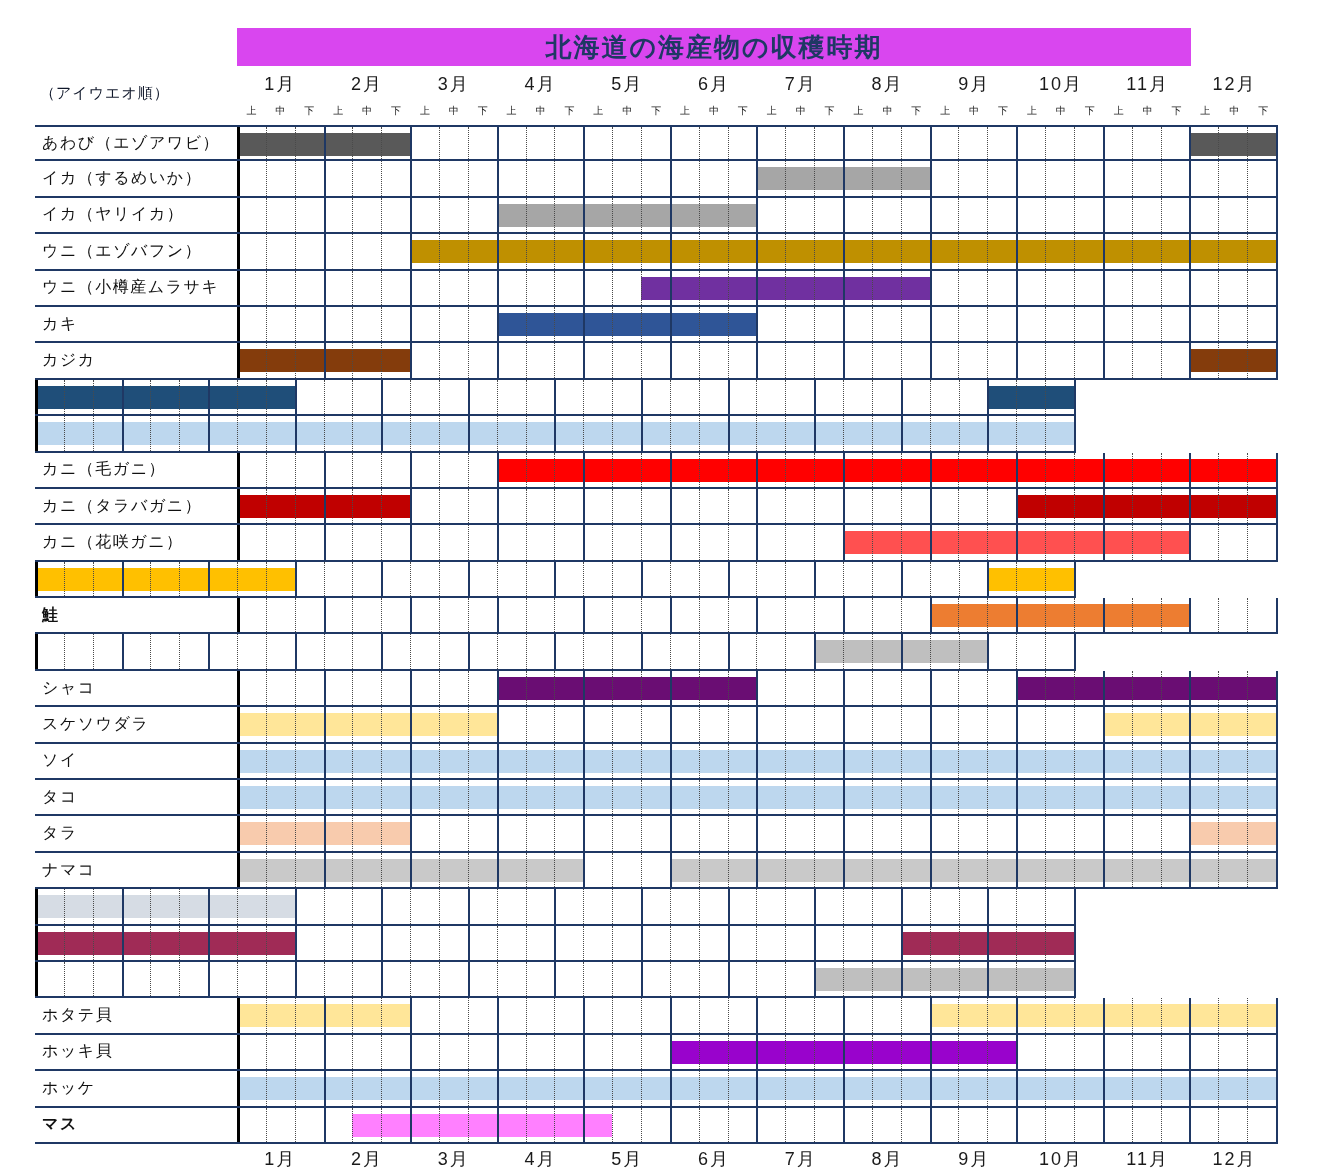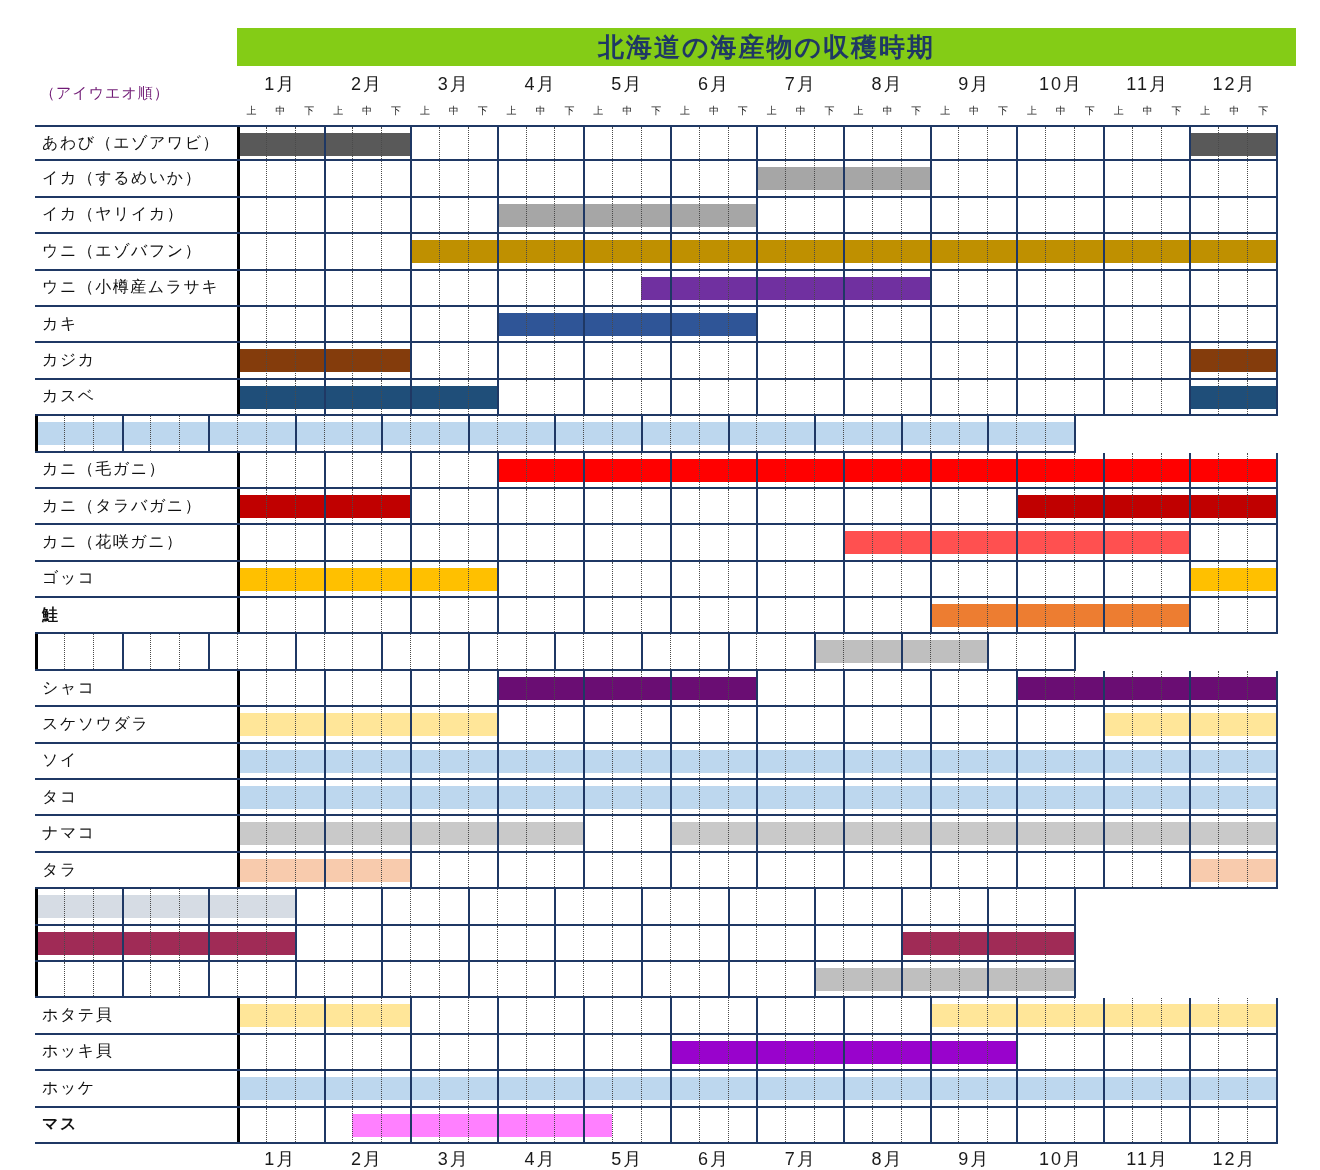--- a/index.html
+++ b/index.html
@@ -1,26 +1,26 @@
 <!DOCTYPE html>
 <html><head>
 <meta charset="utf-8">
 <style>
   * { margin:0; padding:0; box-sizing:border-box; }
   html,body { background:#fff; }
   body { font-family:"Liberation Sans","DejaVu Sans",sans-serif; }
   .page { position:relative; width:1320px; height:1170px; background:#fff; overflow:hidden; }
 
   .title-band {
-    position:absolute; left:237px; top:28px; width:1059px; height:38px;
-    background:#84cc16; display:flex; align-items:center; justify-content:center;
+    position:absolute; left:237px; top:28px; width:954px; height:38px;
+    background:#d946ef; display:flex; align-items:center; justify-content:center;
   }
   .title-text { font-size:26px; font-weight:bold; color:#1f3864; letter-spacing:2px; }
 
-  .aiueo-note { position:absolute; left:40px; top:84px; font-size:15px; color:#701a75; letter-spacing:1px; }
+  .aiueo-note { position:absolute; left:40px; top:84px; font-size:15px; color:#0f172a; letter-spacing:1px; }
 
   .month-header { position:absolute; left:237px; top:70px; width:1041px; height:28px; display:flex; }
   .month-header .mcell { flex:0 0 8.33333%; text-align:center; font-size:18px; color:#1a1a1a; letter-spacing:2px; line-height:28px; }
 
   .period-header { position:absolute; left:237px; top:100px; width:1041px; height:22px; display:flex; }
   .period-header .pcell { flex:0 0 2.77778%; text-align:center; font-size:10px; color:#222; line-height:22px; }
 
   .rows { position:absolute; left:0; top:125px; width:1278px; }
   .row { display:flex; height:36.4px; padding-left:35px; }
   .row-label {
@@ -408,21 +408,20 @@
             <div class="cell month-start"></div>
             <div class="cell"></div>
             <div class="cell"></div>
             <div class="cell month-start"></div>
             <div class="cell"></div>
             <div class="cell"></div>
           </div>
         </div>
       </div>
       <div class="row">
-        <div class="row-label">カスベ</div>
         <div class="row-grid">
           <div class="bar" style="left: 0%; width: 25%; background: rgb(31, 78, 121);"></div>
           <div class="bar" style="left: 91.6667%; width: 8.33333%; background: rgb(31, 78, 121);"></div>
           <div class="gridcells">
             <div class="cell chart-edge"></div>
             <div class="cell"></div>
             <div class="cell"></div>
             <div class="cell month-start"></div>
             <div class="cell"></div>
             <div class="cell"></div>
@@ -629,21 +628,20 @@
             <div class="cell month-start"></div>
             <div class="cell"></div>
             <div class="cell"></div>
             <div class="cell month-start"></div>
             <div class="cell"></div>
             <div class="cell"></div>
           </div>
         </div>
       </div>
       <div class="row">
-        <div class="row-label">ゴッコ</div>
         <div class="row-grid">
           <div class="bar" style="left: 0%; width: 25%; background: rgb(255, 192, 0);"></div>
           <div class="bar" style="left: 91.6667%; width: 8.33333%; background: rgb(255, 192, 0);"></div>
           <div class="gridcells">
             <div class="cell chart-edge"></div>
             <div class="cell"></div>
             <div class="cell"></div>
             <div class="cell month-start"></div>
             <div class="cell"></div>
             <div class="cell"></div>
@@ -939,69 +937,69 @@
             <div class="cell month-start"></div>
             <div class="cell"></div>
             <div class="cell"></div>
             <div class="cell month-start"></div>
             <div class="cell"></div>
             <div class="cell"></div>
           </div>
         </div>
       </div>
       <div class="row">
+        <div class="row-label">タラ</div>
+        <div class="row-grid">
+          <div class="bar" style="left: 0%; width: 16.6667%; background: rgb(248, 203, 173);"></div>
+          <div class="bar" style="left: 91.6667%; width: 8.33333%; background: rgb(248, 203, 173);"></div>
+          <div class="gridcells">
+            <div class="cell chart-edge"></div>
+            <div class="cell"></div>
+            <div class="cell"></div>
+            <div class="cell month-start"></div>
+            <div class="cell"></div>
+            <div class="cell"></div>
+            <div class="cell month-start"></div>
+            <div class="cell"></div>
+            <div class="cell"></div>
+            <div class="cell month-start"></div>
+            <div class="cell"></div>
+            <div class="cell"></div>
+            <div class="cell month-start"></div>
+            <div class="cell"></div>
+            <div class="cell"></div>
+            <div class="cell month-start"></div>
+            <div class="cell"></div>
+            <div class="cell"></div>
+            <div class="cell month-start"></div>
+            <div class="cell"></div>
+            <div class="cell"></div>
+            <div class="cell month-start"></div>
+            <div class="cell"></div>
+            <div class="cell"></div>
+            <div class="cell month-start"></div>
+            <div class="cell"></div>
+            <div class="cell"></div>
+            <div class="cell month-start"></div>
+            <div class="cell"></div>
+            <div class="cell"></div>
+            <div class="cell month-start"></div>
+            <div class="cell"></div>
+            <div class="cell"></div>
+            <div class="cell month-start"></div>
+            <div class="cell"></div>
+            <div class="cell"></div>
+          </div>
+        </div>
+      </div>
+      <div class="row">
         <div class="row-label">ナマコ</div>
         <div class="row-grid">
           <div class="bar" style="left: 0%; width: 33.3333%; background: rgb(201, 201, 201);"></div>
           <div class="bar" style="left: 41.6667%; width: 58.3333%; background: rgb(201, 201, 201);"></div>
-          <div class="gridcells">
-            <div class="cell chart-edge"></div>
-            <div class="cell"></div>
-            <div class="cell"></div>
-            <div class="cell month-start"></div>
-            <div class="cell"></div>
-            <div class="cell"></div>
-            <div class="cell month-start"></div>
-            <div class="cell"></div>
-            <div class="cell"></div>
-            <div class="cell month-start"></div>
-            <div class="cell"></div>
-            <div class="cell"></div>
-            <div class="cell month-start"></div>
-            <div class="cell"></div>
-            <div class="cell"></div>
-            <div class="cell month-start"></div>
-            <div class="cell"></div>
-            <div class="cell"></div>
-            <div class="cell month-start"></div>
-            <div class="cell"></div>
-            <div class="cell"></div>
-            <div class="cell month-start"></div>
-            <div class="cell"></div>
-            <div class="cell"></div>
-            <div class="cell month-start"></div>
-            <div class="cell"></div>
-            <div class="cell"></div>
-            <div class="cell month-start"></div>
-            <div class="cell"></div>
-            <div class="cell"></div>
-            <div class="cell month-start"></div>
-            <div class="cell"></div>
-            <div class="cell"></div>
-            <div class="cell month-start"></div>
-            <div class="cell"></div>
-            <div class="cell"></div>
-          </div>
-        </div>
-      </div>
-      <div class="row">
-        <div class="row-label">タラ</div>
-        <div class="row-grid">
-          <div class="bar" style="left: 0%; width: 16.6667%; background: rgb(248, 203, 173);"></div>
-          <div class="bar" style="left: 91.6667%; width: 8.33333%; background: rgb(248, 203, 173);"></div>
           <div class="gridcells">
             <div class="cell chart-edge"></div>
             <div class="cell"></div>
             <div class="cell"></div>
             <div class="cell month-start"></div>
             <div class="cell"></div>
             <div class="cell"></div>
             <div class="cell month-start"></div>
             <div class="cell"></div>
             <div class="cell"></div>

